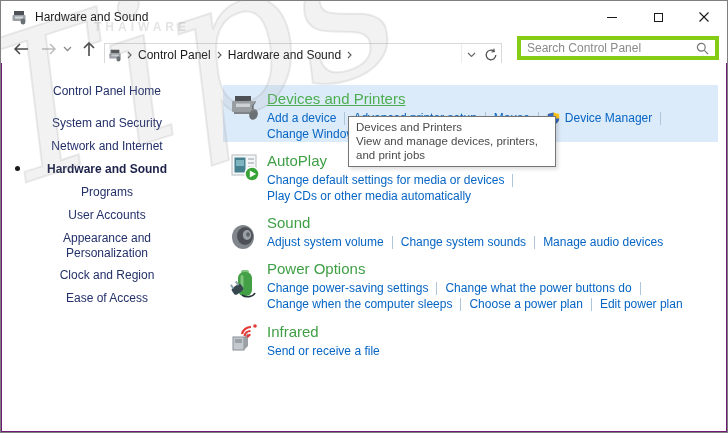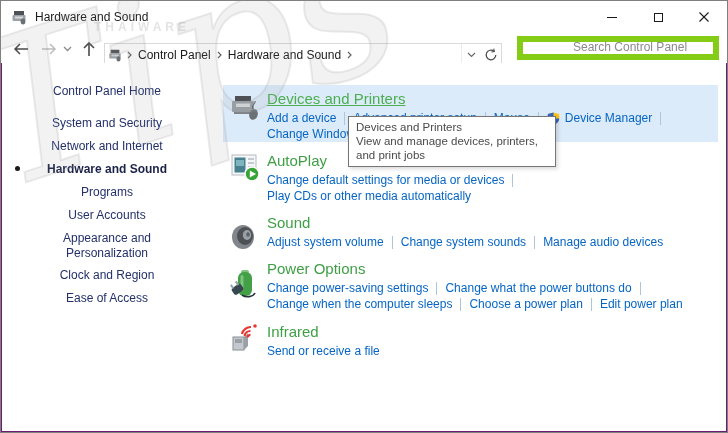--- a/index.html
+++ b/index.html
@@ -21,21 +21,21 @@
   .toolbar { position: absolute; top: 32px; left: 0; right: 0; height: 30px; background: #fff; }
   .navbtn { position: absolute; top: 4px; width: 24px; height: 24px; display: flex; align-items: center; justify-content: center; cursor: pointer; }
   .addressbar { position: absolute; left: 103px; top: 10px; width: 398px; height: 24px;
                 border: 1px solid #d9d9d9; background: #fff; display: flex; align-items: center; }
   .crumb { font-size: 12px; color: #1a1a1a; padding: 0 4px; white-space: nowrap; cursor: pointer; }
   .crumb-chev { display: flex; align-items: center; padding: 0 2px; }
   .ab-right { margin-left: auto; display: flex; align-items: center; height: 100%; }
   .ab-btn { width: 20px; height: 100%; display: flex; align-items: center; justify-content: center; cursor: pointer; }
   .ab-dd { border-left: 1px solid #ececec; }
   .searchbox { position: absolute; left: 516px; top: 3px; width: 202px; height: 24px;
-               border: 6px solid #84cc16; background: #fff; display: flex; align-items: flex-end; padding-left: 44px; }
+               border: 4px solid #84cc16; background: #fff; display: flex; align-items: center; }
   .searchbox input { flex: 1; border: none; outline: none; font-size: 12px; color: #333;
                      padding: 0 6px; font-family: "Liberation Sans", sans-serif; background: transparent; }
   .searchbox input::placeholder { color: #8a8a8a; }
   .search-icon-wrap { width: 26px; display: flex; align-items: center; justify-content: center; }
 
   
   .sidebar { position: absolute; top: 62px; left: 1px; width: 221px; bottom: 1px; background: #fff; }
   .side-item { position: absolute; left: 30px; width: 150px; font-size: 12px; line-height: 15px;
                color: #23306a; cursor: pointer; text-align: center; }
   .side-item.active { font-weight: bold; color: #1b2148; }

